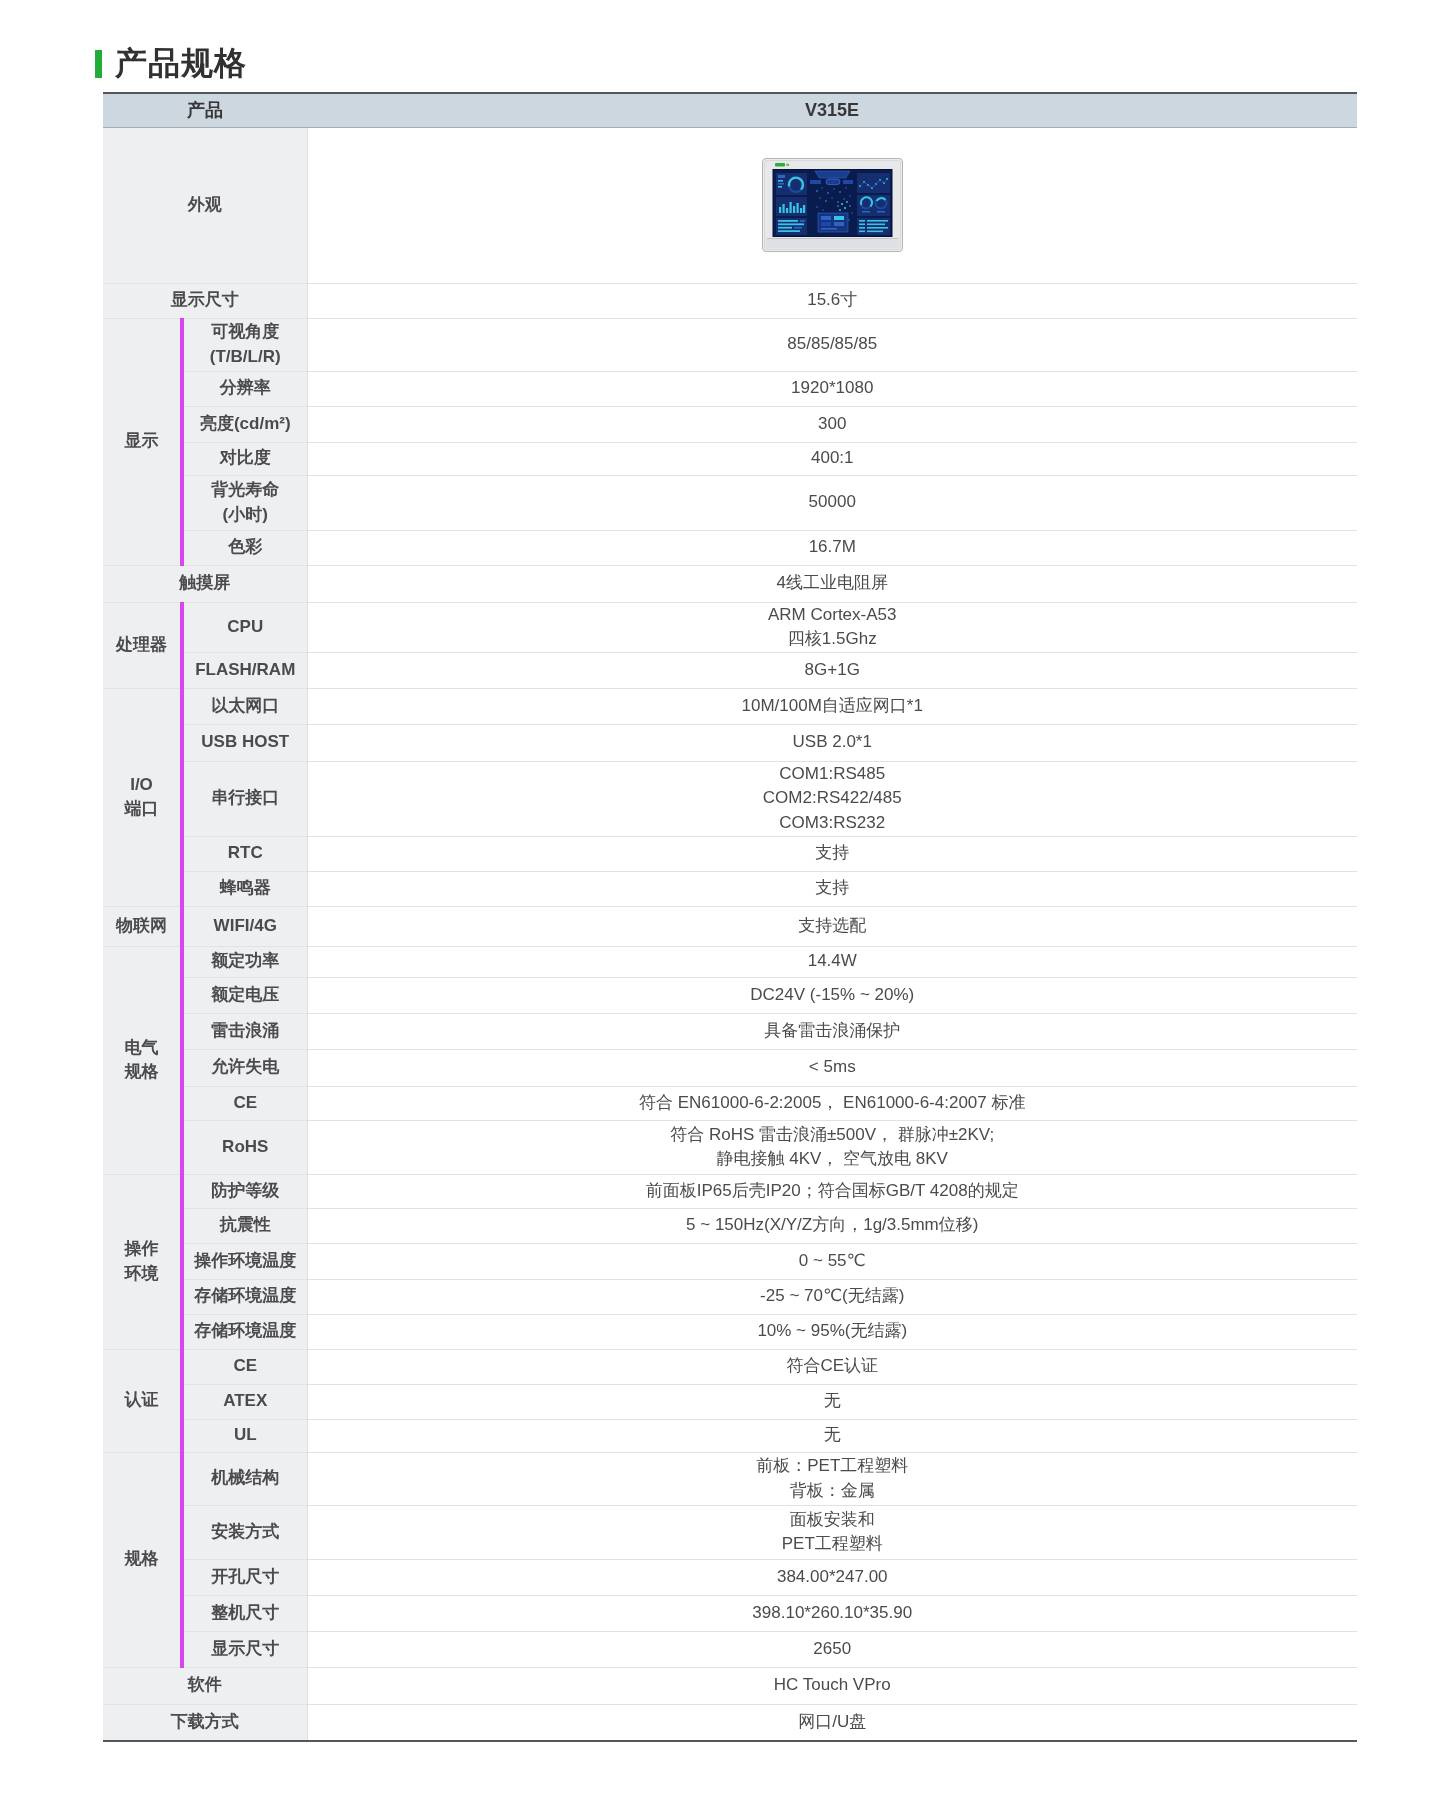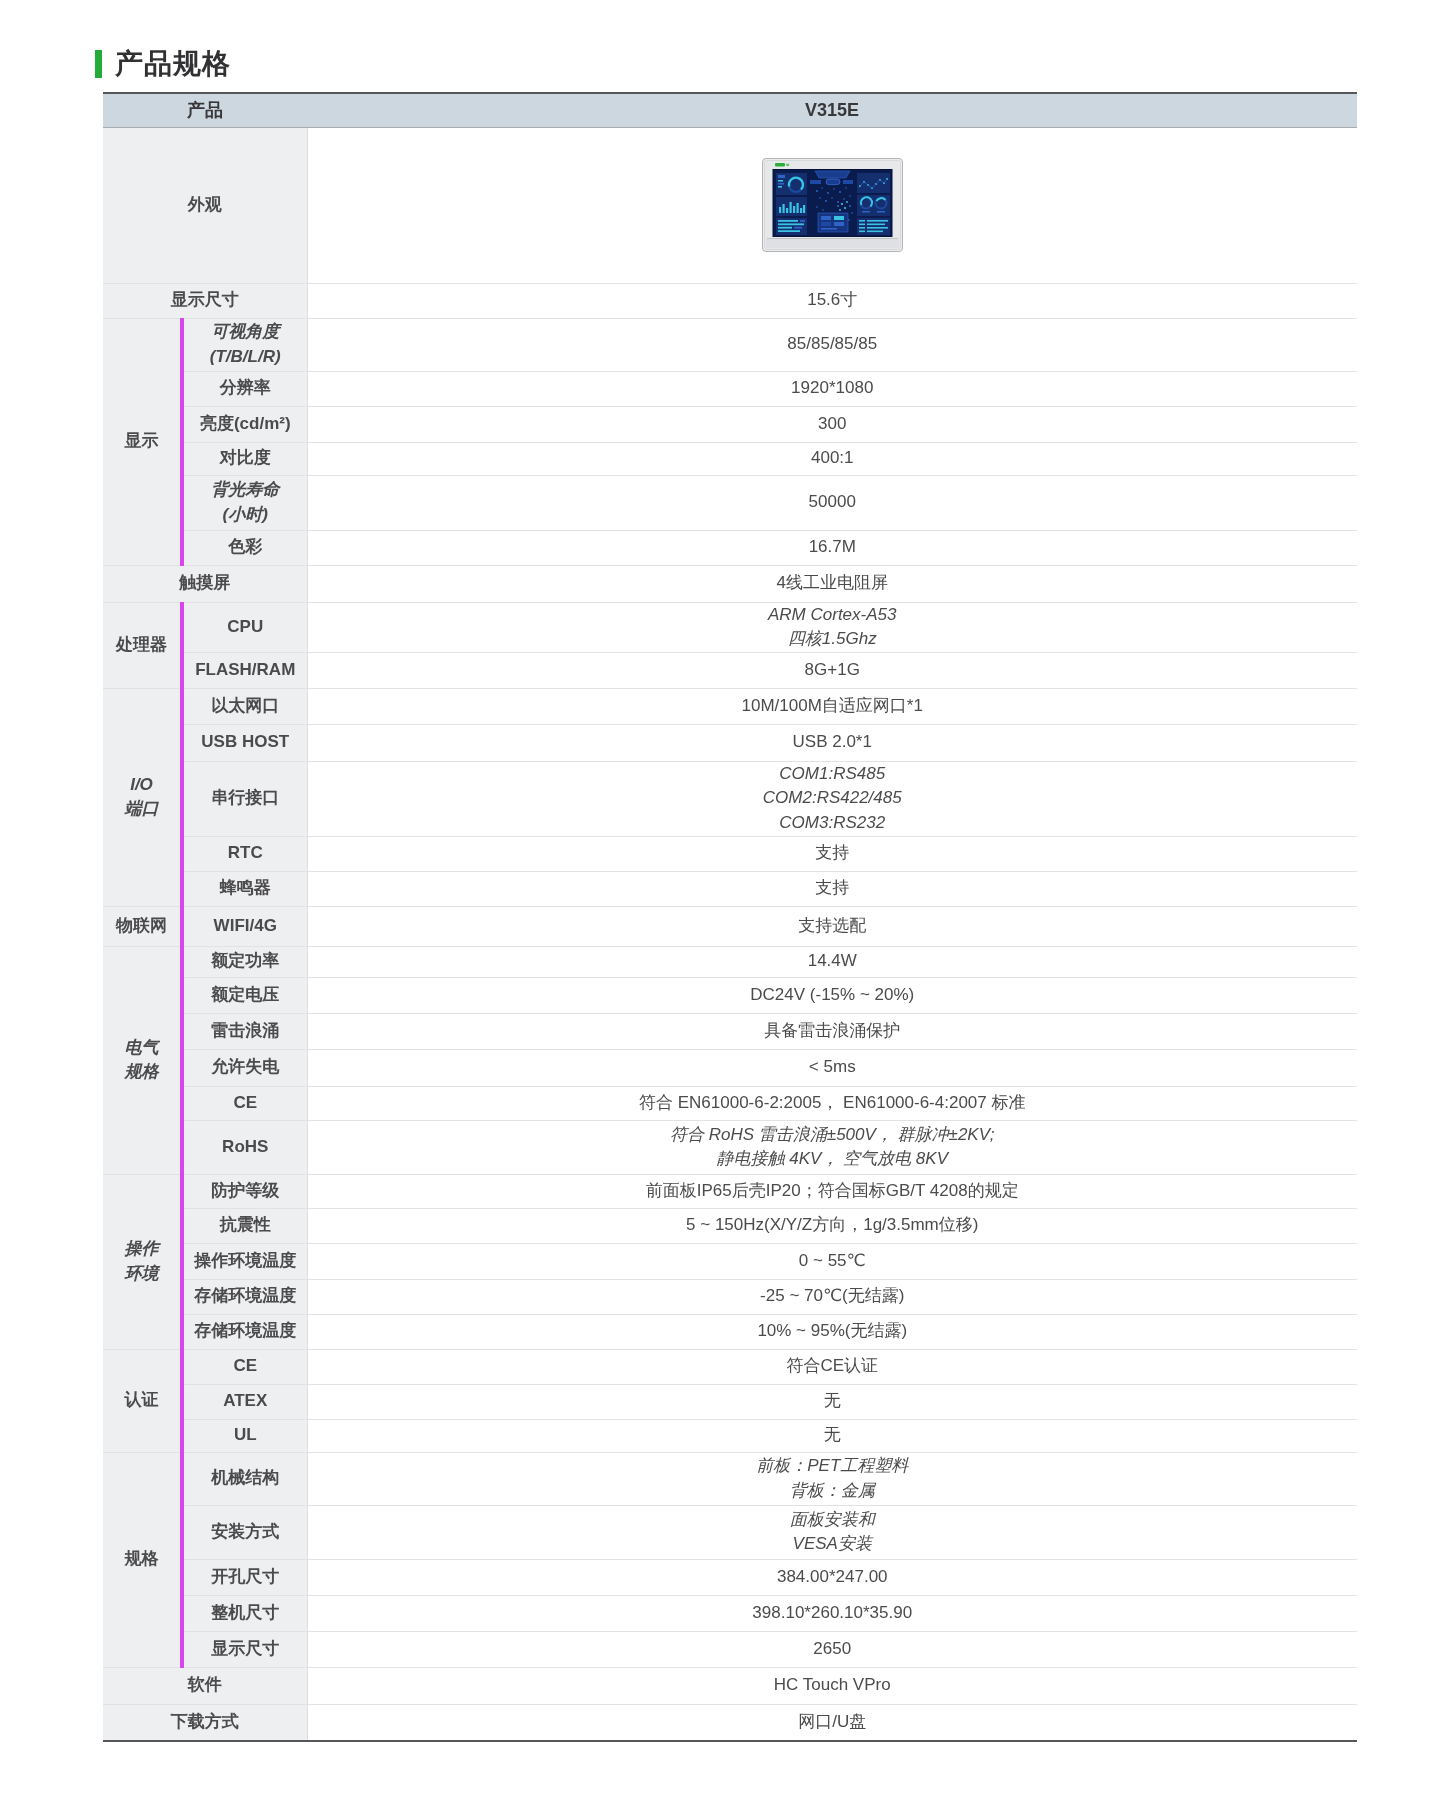--- a/index.html
+++ b/index.html
@@ -3,41 +3,41 @@
 <meta charset="utf-8">
 <style>
   html,body{margin:0;padding:0;}
   body{
     width:1440px;height:1802px;background:#ffffff;overflow:hidden;position:relative;
     font-family:"Liberation Sans","DejaVu Sans",sans-serif;
     -webkit-font-smoothing:antialiased;
   }
   .title-row{position:absolute;left:95px;top:48px;display:flex;align-items:center;height:32px;}
   .accent-bar{display:inline-block;width:7px;height:28px;background:#22ac38;margin-right:13px;}
-  .title-text{font-size:28px;font-weight:bold;color:#313133;margin:0;letter-spacing:1px;}
+  .title-text{font-size:32px;font-weight:bold;color:#313133;margin:0;letter-spacing:1px;}
 
   table.spec{
     position:absolute;left:103px;top:92px;width:1254px;
     border-collapse:collapse;table-layout:fixed;
     border-top:2px solid #55565a;border-bottom:2px solid #55565a;
   }
   table.spec td{
     padding:0;vertical-align:middle;text-align:center;
     font-size:17px;color:#4b4b4d;line-height:1.45;
     border-top:1px solid #e1e2e4;
   }
   table.spec tr.hdr td{
     background:#cdd7df;color:#38383a;font-weight:bold;font-size:18px;
     border-top:none;border-bottom:1px solid #a8abae;
   }
   td.lbl, td.grp{background:#eeeff1;color:#39393b;font-weight:bold;}
   td.lbl{border-right:1px solid #dcdde0;}
   td.grp{border-right:4px solid #d946ef;}
   td.gb{border-top:1px solid #c9cbcd;}
-  .mline{white-space:pre-line;display:inline-block;font-style:italic;}
+  .mline{white-space:pre-line;display:inline-block;}
   td.val{background:#ffffff;}
   .device-wrap{display:flex;justify-content:center;align-items:center;height:100%;}
 </style>
 </head>
 <body>
 
 <div class="title-row">
   <span class="accent-bar"></span>
   <h1 class="title-text">产品规格</h1>
 </div>
@@ -324,21 +324,21 @@
 
     <tr style="height:53px">
       <td rowspan="5" class="grp gb">规格</td>
       <td class="lbl gb">机械结构</td>
       <td class="val gb"><span class="mline">前板：PET工程塑料
 背板：金属</span></td>
     </tr>
     <tr style="height:54px">
       <td class="lbl">安装方式</td>
       <td class="val"><span class="mline">面板安装和
-VESA安装</span></td>
+PET工程塑料</span></td>
     </tr>
     <tr style="height:36px">
       <td class="lbl">开孔尺寸</td>
       <td class="val">384.00*247.00</td>
     </tr>
     <tr style="height:36px">
       <td class="lbl">整机尺寸</td>
       <td class="val">398.10*260.10*35.90</td>
     </tr>
     <tr style="height:36px">

